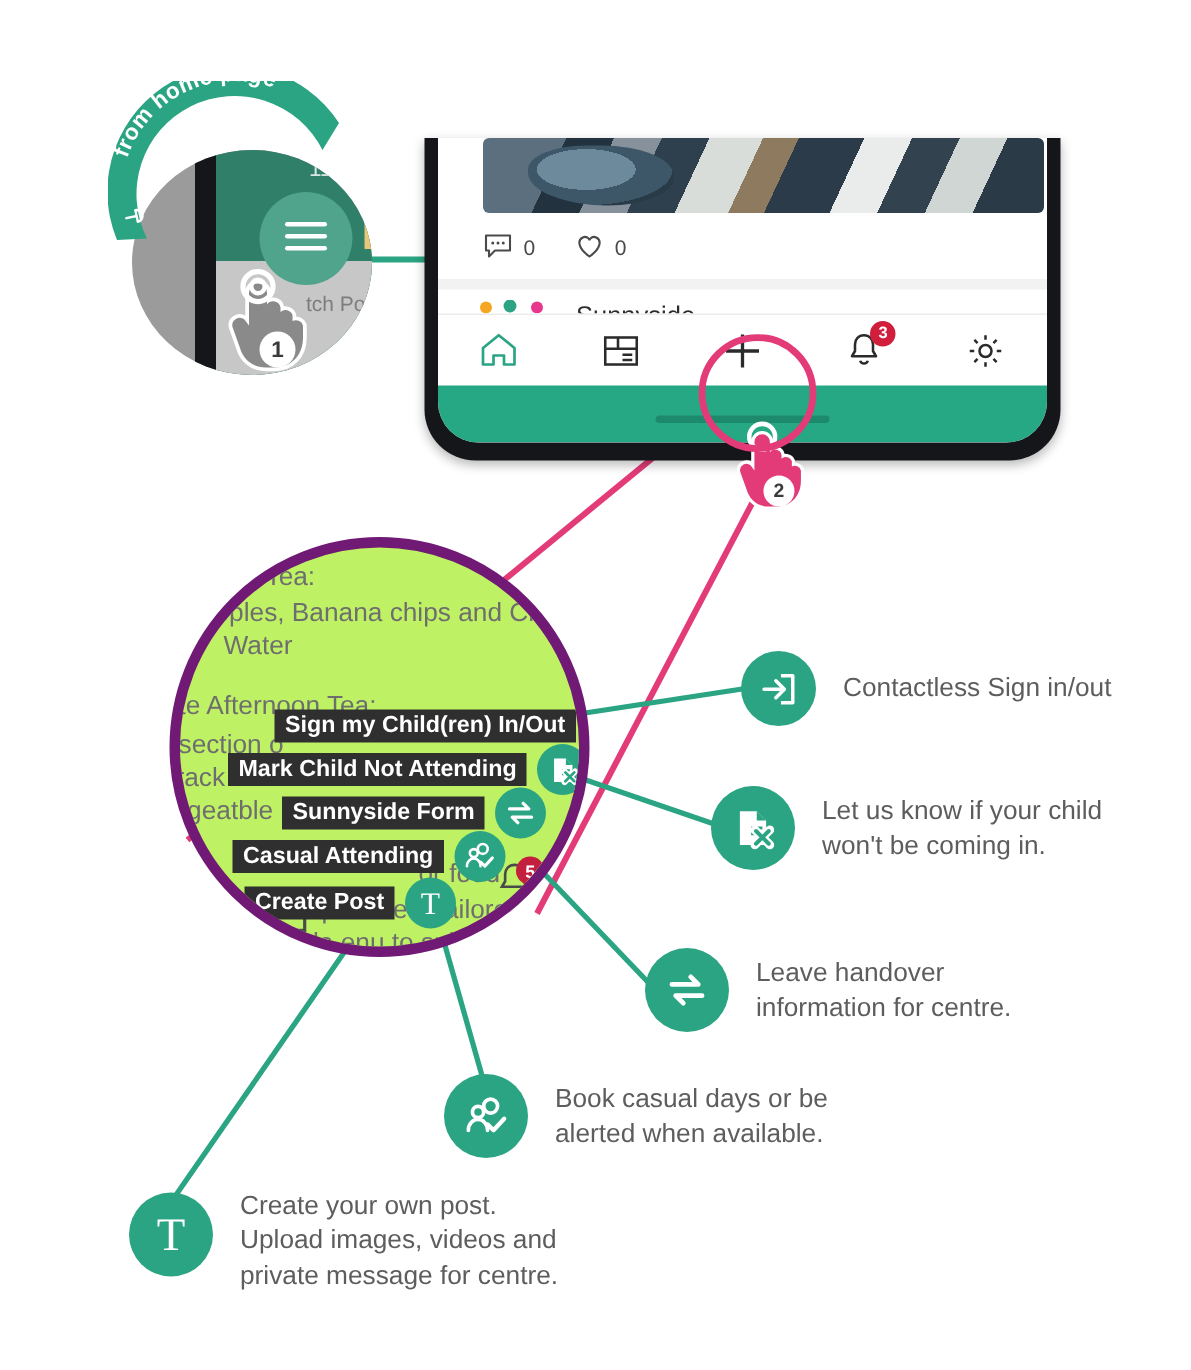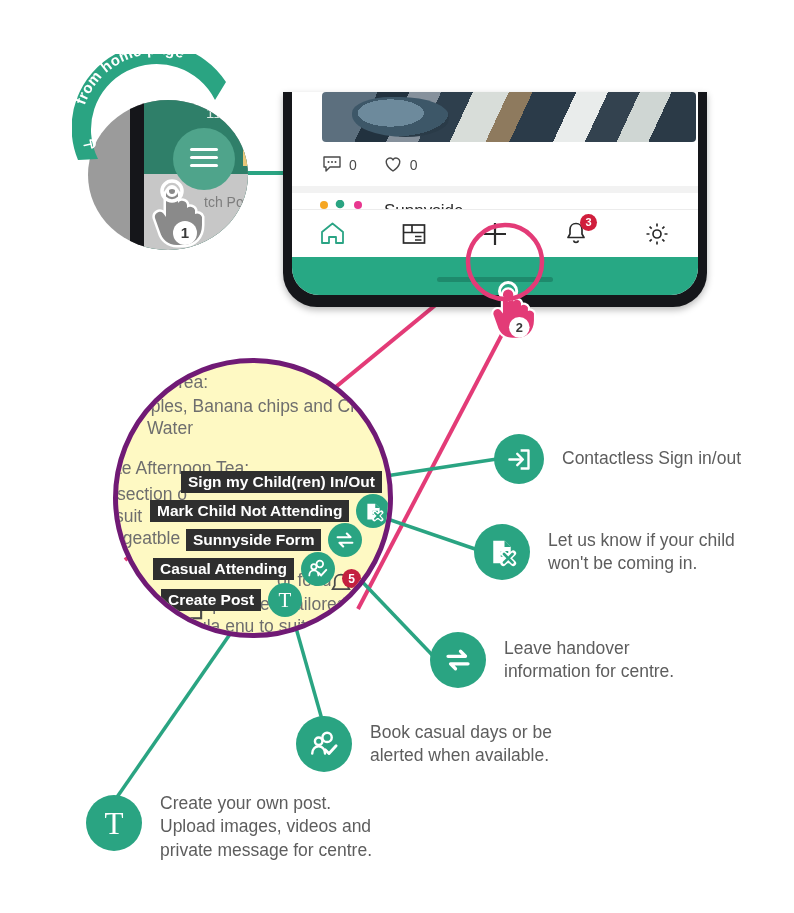--- a/index.html
+++ b/index.html
@@ -101,22 +101,22 @@
   .bub-post-text { position:absolute; left:60px; top:104px; color:#7d7d7d; font-size:14px; }
 
   .banner { position:absolute; left:72px; top:54px; width:170px; height:110px; z-index:7; }
 
   
   .hand { position:absolute; z-index:8; }
 
   
   .zoomcircle {
     position:absolute; left:113px; top:358px; width:280px; height:280px;
-    border-radius:50%; overflow:hidden; background:#fef9c3;
-    border:5px solid #701a75; z-index:3;
+    border-radius:50%; overflow:hidden; background:#bef264;
+    border:7px solid #701a75; z-index:3;
   }
   .zc-inner { position:absolute; inset:-5px; }
   .zc-text {
     position:absolute; color:#6e6e6e; font-size:17.5px; line-height:1.45;
     font-family:"Liberation Sans", sans-serif; white-space:nowrap;
   }
   .zc-menu { position:absolute; left:0; top:0; width:290px; height:290px; }
   .mrow { position:absolute; display:flex; align-items:center; height:26px; }
   .mlabel {
     background:#2f2f2f; color:#fff; font-size:15.5px; font-weight:bold;
@@ -320,21 +320,21 @@
   </svg>
 
   <div class="zoomcircle">
     <div class="zc-inner">
 
       <div class="zc-text" style="left:62px; top:12px;">Tea:</div>
       <div class="zc-text" style="left:28px; top:36px;">pples, Banana chips and Crac</div>
       <div class="zc-text" style="left:34px; top:58px;">Water</div>
       <div class="zc-text" style="left:4px; top:98px;">te Afternoon Tea:</div>
       <div class="zc-text" style="left:4px; top:124px;">section o</div>
-      <div class="zc-text" style="left:2px; top:146px;">suit</div>
+      <div class="zc-text" style="left:2px; top:146px;">rack</div>
       <div class="zc-text" style="left:0px; top:168px;">egeatble</div>
       <div class="zc-text" style="left:6px; top:210px;">ild</div>
       <div class="zc-text" style="left:164px; top:210px;">or food</div>
       <div class="zc-text" style="left:2px; top:234px;">erances are provide   a tailored</div>
       <div class="zc-text" style="left:10px; top:256px;">of the regula   enu to suit th</div>
 
       <div class="zc-cal">
         <svg viewBox="0 0 26 24" width="34" height="30">
           <rect x="2.5" y="3" width="21" height="18" fill="none" stroke="#4a4a4a" stroke-width="1.7"></rect>
           <line x1="2.5" y1="10.5" x2="23.5" y2="10.5" stroke="#4a4a4a" stroke-width="1.7"></line>

